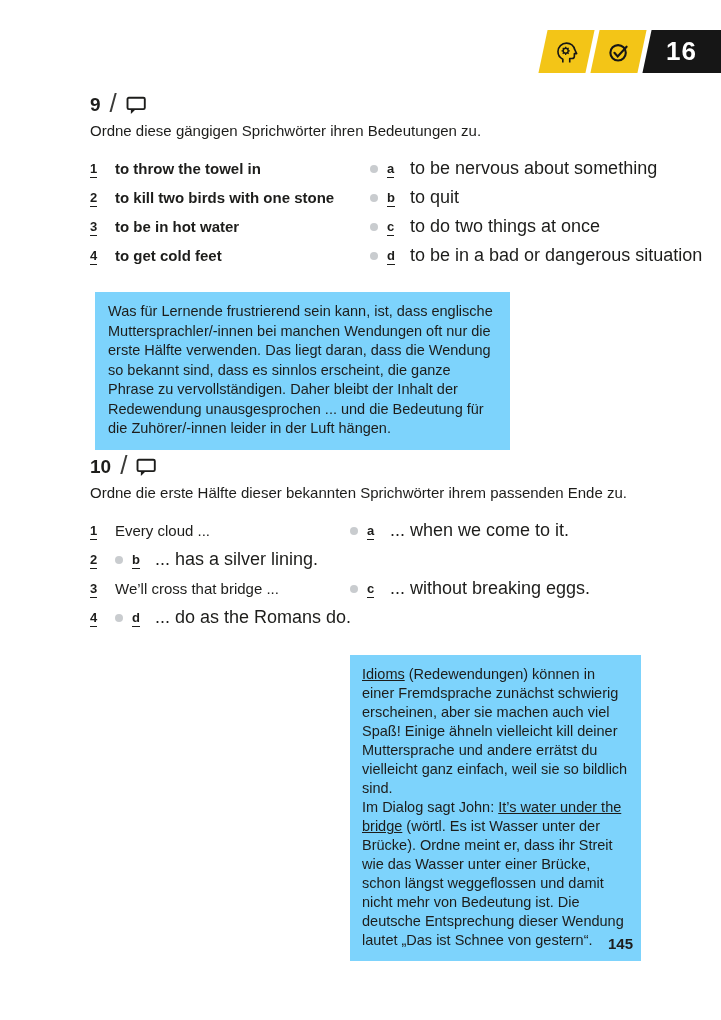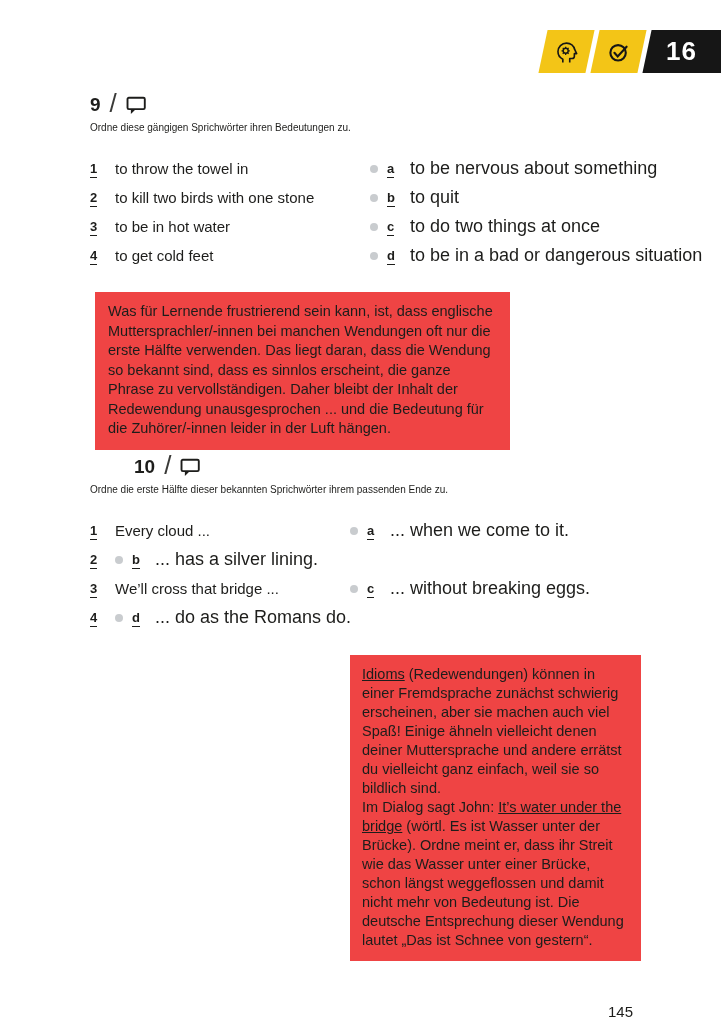--- a/index.html
+++ b/index.html
@@ -23,42 +23,42 @@
   }
   .badge-yellow { width:47px; background:#F3C517; }
   .badge-black  { width:88px; background:#161616; padding-right:20px; }
   .unskew { transform:skewX(12deg); display:flex; align-items:center; justify-content:center; }
   .badge-num { color:#ffffff; font-size:26px; font-weight:bold; letter-spacing:1px; }
   
   .ex-header { position:absolute; display:flex; align-items:center; }
   .ex-num { font-size:19px; font-weight:bold; }
   .ex-slash { font-size:26px; font-weight:300; color:#3a3a38; margin:0 9px 2px 9px; }
   
-  .instruction { position:absolute; font-size:10px; }
+  .instruction { position:absolute; font-size:15px; }
   
   .match { position:absolute; }
   .match-row { display:flex; align-items:center; height:29px; }
   .numcol  { width:25px; font-size:13px; font-weight:bold; }
   .numcol span, .lettercol span { border-bottom:1.5px solid #1d1d1b; padding-bottom:1px; }
   .lefttext { font-size:15px; }
-  .match-9 .lefttext  { width:255px; }
+  .match-9 .lefttext  { width:255px;font-weight:bold; }
   .match-10 .lefttext { width:235px; }
   .dot { width:8px; height:8px; border-radius:50%; background:#c9cccf; margin-right:9px; flex:0 0 auto; }
   .lettercol { width:23px; font-size:13px; font-weight:bold; }
   .righttext { font-size:18px; }
   
   .infobox {
-    position:absolute; background:#ef4444;
+    position:absolute; background:#7dd3fc;
     font-size:14.5px; line-height:19.5px;
   }
   .infobox-1 { left:95px; top:292px; width:415px; padding:10px 13px 11px 13px; }
   .infobox-2 { left:350px; top:655px; width:291px; padding:10px 12px 11px 12px; line-height:19px; }
   .u { text-decoration:underline;text-align:right; }
   
-  .page-num { position:absolute; left:608px; top:1003px; font-size:15px; font-weight:normal; }
+  .page-num { position:absolute; left:608px; top:935px; font-size:15px; font-weight:bold; }
 </style>
 </head>
 <body>
 
 <div class="badge-wrap">
   <div class="badge-piece badge-yellow">
     <span class="unskew">
       <svg viewBox="0 0 32 32" width="26" height="26">
         <path d="M11 29v-4.2C7 23 5 19.6 5 15.5 5 9.7 9.7 5 15.5 5c5 0 9.2 3.5 10.2 8.2L28 18h-2.8v3.2c0 1.5-1.2 2.8-2.8 2.8h-2.9V29" fill="none" stroke="#161616" stroke-width="2" stroke-linejoin="round"></path>
         <circle cx="14.5" cy="14.5" r="3.1" fill="none" stroke="#161616" stroke-width="1.7"></circle>
@@ -119,21 +119,21 @@
     <div class="dot"></div>
     <div class="lettercol"><span>d</span></div>
     <div class="righttext">to be in a bad or dangerous situation</div>
   </div>
 </div>
 
 <div class="infobox infobox-1">
   <span>Was für Lernende frustrierend sein kann, ist, dass englische Muttersprachler/-innen bei manchen Wendungen oft nur die erste Hälfte verwenden. Das liegt daran, dass die Wendung so bekannt sind, dass es sinnlos erscheint, die ganze Phrase zu vervollständigen. Daher bleibt der Inhalt der Redewendung unausgesprochen ... und die Bedeutung für die Zuhörer/-innen leider in der Luft hängen.</span>
 </div>
 
-<div class="ex-header" style="left:90px; top:450px;margin-left:44px;">
+<div class="ex-header" style="left:90px; top:450px;">
   <span class="ex-num">10</span>
   <span class="ex-slash">/</span>
   <span>
     <svg viewBox="0 0 24 22" width="21" height="19" style="display:block; margin-top:2px;">
       <rect x="1.6" y="2" width="20" height="13.2" rx="1.6" fill="none" stroke="#1d1d1b" stroke-width="2.2"></rect>
       <path d="M5.5 15.2v5.6l5.6-5.6z" fill="#1d1d1b"></path>
     </svg>
   </span>
 </div>
 <div class="instruction" style="left:90px; top:484px;">Ordne die erste Hälfte dieser bekannten Sprichwörter ihrem passenden Ende zu.</div>
@@ -161,17 +161,17 @@
   </div>
   <div class="match-row">
     <div class="numcol"><span>4</span></div>
     <div class="dot"></div>
     <div class="lettercol"><span>d</span></div>
     <div class="righttext">... do as the Romans do.</div>
   </div>
 </div>
 
 <div class="infobox infobox-2">
-  <div><span class="u">Idioms</span><span> (Redewendungen) können in einer Fremdsprache zunächst schwierig erscheinen, aber sie machen auch viel Spaß! Einige ähneln vielleicht denen deiner Muttersprache und andere errätst du vielleicht ganz einfach, weil sie so bildlich sind.</span></div>
+  <div><span class="u">Idioms</span><span> (Redewendungen) können in einer Fremdsprache zunächst schwierig erscheinen, aber sie machen auch viel Spaß! Einige ähneln vielleicht kill deiner Muttersprache und andere errätst du vielleicht ganz einfach, weil sie so bildlich sind.</span></div>
   <div><span>Im Dialog sagt John: </span><span class="u">It’s water under the bridge</span><span> (wörtl. Es ist Wasser unter der Brücke). Ordne meint er, dass ihr Streit wie das Wasser unter einer Brücke, schon längst weggeflossen und damit nicht mehr von Bedeutung ist. Die deutsche Entsprechung dieser Wendung lautet „Das ist Schnee von gestern“.</span></div>
 </div>
 
 <div class="page-num">145</div>
 
 </body></html>

